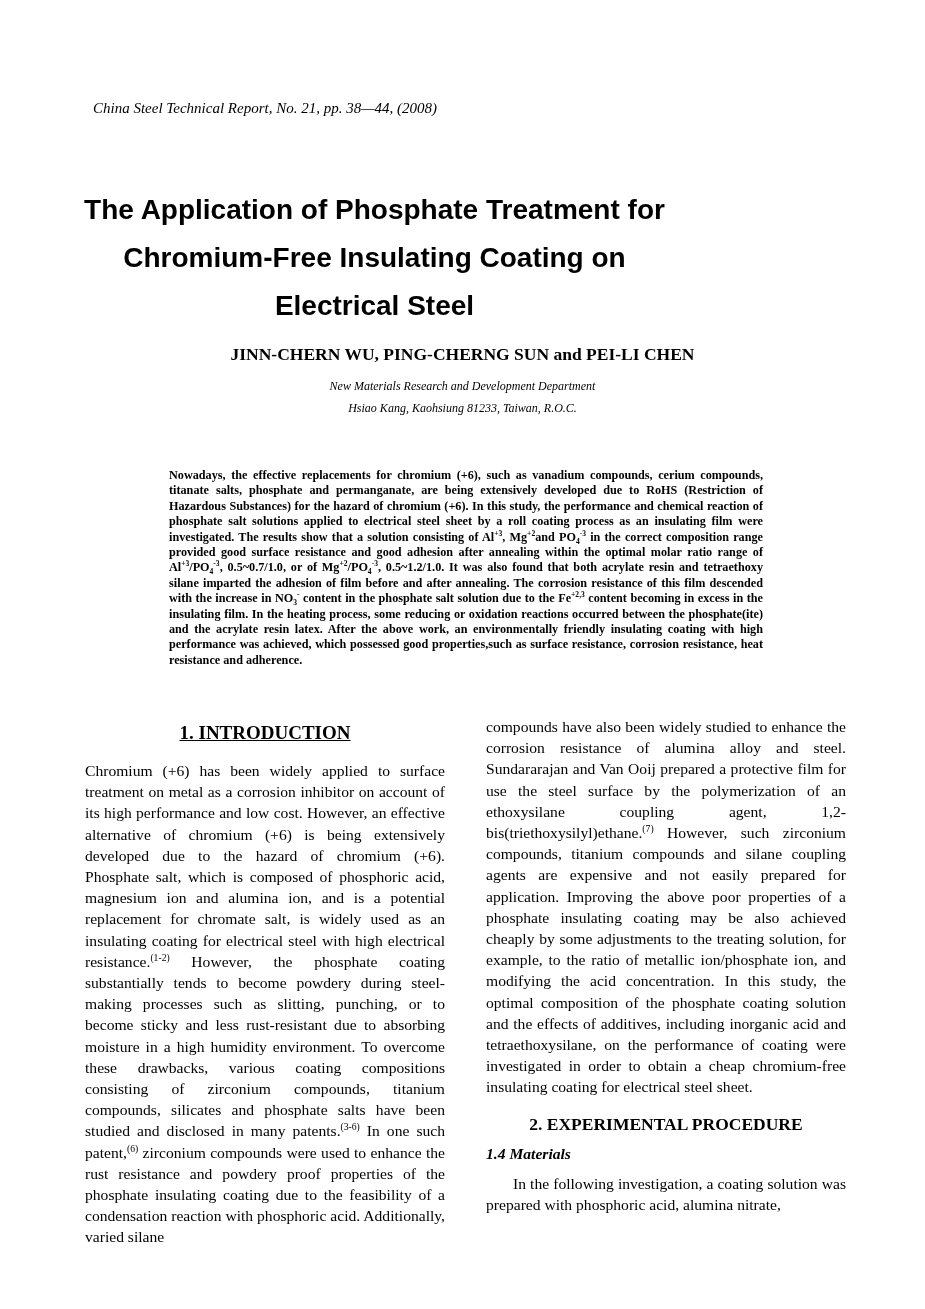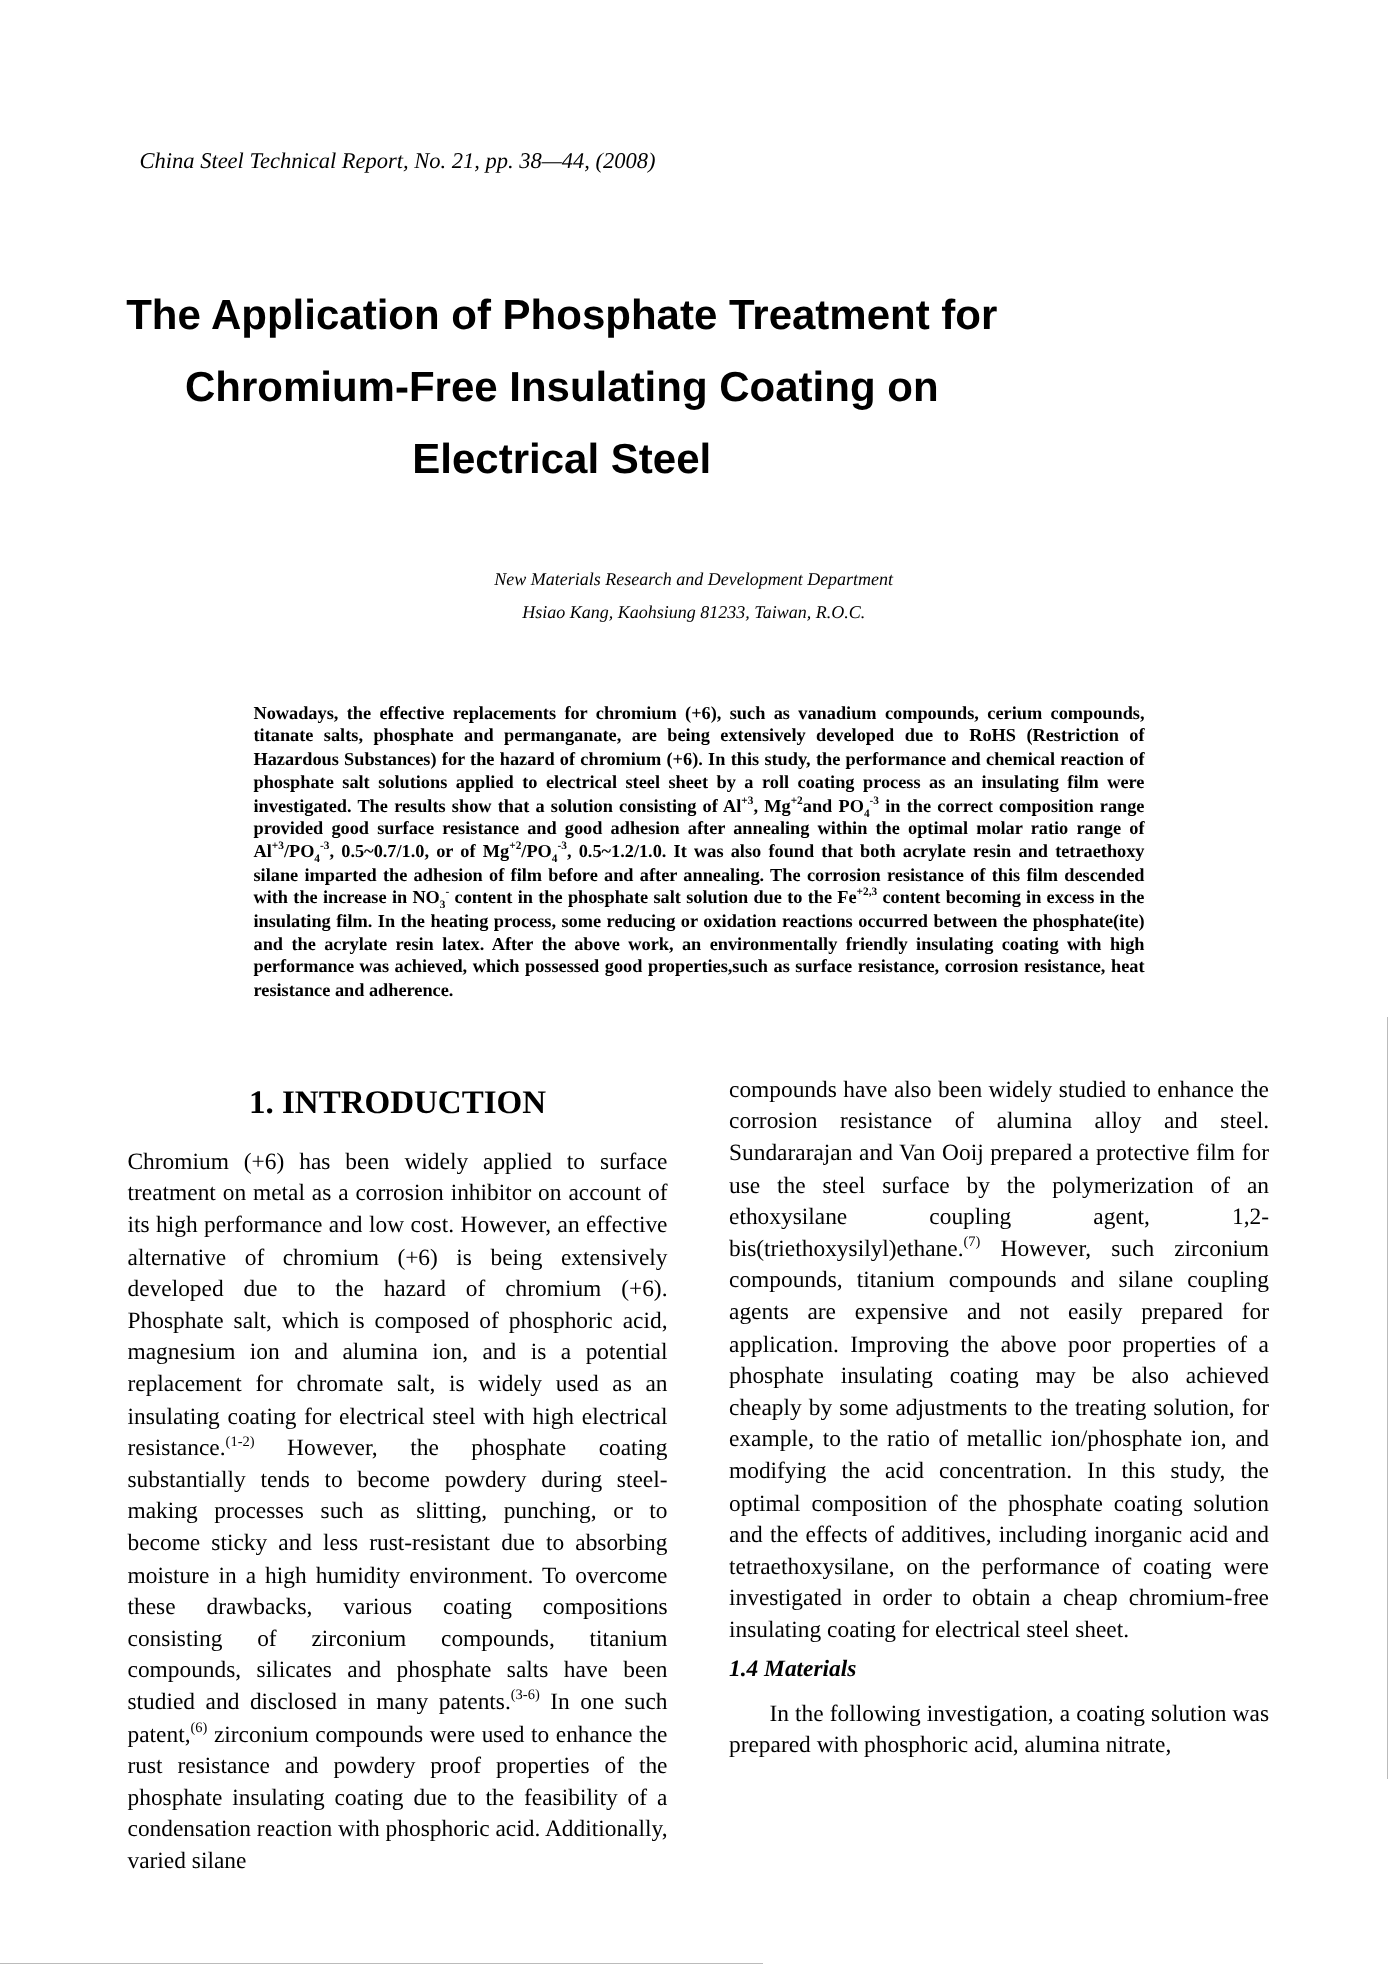--- a/index.html
+++ b/index.html
@@ -39,22 +39,23 @@
   .columns{
     position:absolute;top:716px;left:85px;width:762px;
     display:flex;gap:41px;
   }
   .col{width:360px;}
   .body-text{
     font-size:15.6px;line-height:21.2px;text-align:justify;
     margin:0;
   }
   .section-heading{
-    text-align:center;font-weight:bold;font-size:22px;
+    text-align:center;font-weight:bold;font-size:19px;
     margin:6px 0 16px 0;
+    text-decoration:underline;
   }
   .section-heading-2{
     text-align:center;font-weight:bold;font-size:17.5px;
     margin:16px 0 10px 0;
   }
   .subsection-heading{
     font-weight:bold;font-style:italic;font-size:15.6px;
     margin:6px 0 10px 0;
   }
   .indent-first{text-indent:27px;}
@@ -66,36 +67,38 @@
 <div class="page">
 
   <div class="journal-header">China Steel Technical Report, No. 21, pp. 38—44, (2008)</div>
 
   <div class="paper-title">
     <div>The Application of Phosphate Treatment for</div>
     <div>Chromium-Free Insulating Coating on</div>
     <div>Electrical Steel</div>
   </div>
 
+  <div class="authors">JINN-CHERN WU, PING-CHERNG SUN and PEI-LI CHEN</div>
 
   <div class="affiliation">
     <div>New Materials Research and Development Department</div>
     <div>Hsiao Kang, Kaohsiung 81233, Taiwan, R.O.C.</div>
   </div>
 
   <div class="abstract">Nowadays, the effective replacements for chromium (+6), such as vanadium compounds, cerium compounds, titanate salts, phosphate and permanganate, are being extensively developed due to RoHS (Restriction of Hazardous Substances) for the hazard of chromium (+6).  In this study, the performance and chemical reaction of phosphate salt solutions applied to electrical steel sheet by a roll coating process as an insulating film were investigated.  The results show that a solution consisting of Al<sup>+3</sup>, Mg<sup>+2</sup>and PO<sub>4</sub><sup>-3</sup> in the correct composition range provided good surface resistance and good adhesion after annealing within the optimal molar ratio range of Al<sup>+3</sup>/PO<sub>4</sub><sup>-3</sup>, 0.5~0.7/1.0, or of Mg<sup>+2</sup>/PO<sub>4</sub><sup>-3</sup>, 0.5~1.2/1.0.  It was also found that both acrylate resin and tetraethoxy silane imparted the adhesion of film before and after annealing.  The corrosion resistance of this film descended with the increase in NO<sub>3</sub><sup>-</sup> content in the phosphate salt solution due to the Fe<sup>+2,3</sup> content becoming in excess in the insulating film.  In the heating process, some reducing or oxidation reactions occurred between the phosphate(ite) and the acrylate resin latex.  After the above work, an environmentally friendly insulating coating with high performance was achieved, which possessed good properties,such as surface resistance, corrosion resistance, heat resistance and adherence.</div>
 
   <div class="columns">
 
     <div class="col">
       <div class="section-heading">1. INTRODUCTION</div>
       <p class="body-text">Chromium (+6) has been widely applied to surface treatment on metal as a corrosion inhibitor on account of its high performance and low cost.  However, an effective alternative of chromium (+6) is being extensively developed due to the hazard of chromium (+6).  Phosphate salt, which is composed of phosphoric acid, magnesium ion and alumina ion, and is a potential replacement for chromate salt, is widely used as an insulating coating for electrical steel with high electrical resistance.<sup>(1-2)</sup>  However, the phosphate coating substantially tends to become powdery during steel-making processes such as slitting, punching, or to become sticky and less rust-resistant due to absorbing moisture in a high humidity environment.  To overcome these drawbacks, various coating compositions consisting of zirconium compounds, titanium compounds, silicates and phosphate salts have been studied and disclosed in many patents.<sup>(3-6)</sup>  In one such patent,<sup>(6)</sup> zirconium compounds were used to enhance the rust resistance and powdery proof properties of the phosphate insulating coating due to the feasibility of a condensation reaction with phosphoric acid.  Additionally, varied silane</p>
     </div>
 
     <div class="col">
       <p class="body-text">compounds have also been widely studied to enhance the corrosion resistance of alumina alloy and steel.  Sundararajan and Van Ooij prepared a protective film for use the steel surface by the polymerization of an ethoxysilane coupling agent, 1,2-bis(triethoxysilyl)ethane.<sup>(7)</sup>  However, such zirconium compounds, titanium compounds and silane coupling agents are expensive and not easily prepared for application.  Improving the above poor properties of a phosphate insulating coating may be also achieved cheaply by some adjustments to the treating solution, for example, to the ratio of metallic ion/phosphate ion, and modifying the acid concentration.  In this study, the optimal composition of the phosphate coating solution and the effects of additives, including inorganic acid and tetraethoxysilane, on the performance of coating were investigated in order to obtain a cheap chromium-free insulating coating for electrical steel sheet.</p>
+      <div class="section-heading-2">2. EXPERIMENTAL PROCEDURE</div>
       <div class="subsection-heading">1.4 Materials</div>
       <p class="body-text indent-first">In the following investigation, a coating solution was prepared with phosphoric acid, alumina nitrate,</p>
     </div>
 
   </div>
 
 </div>
 
 </body></html>

